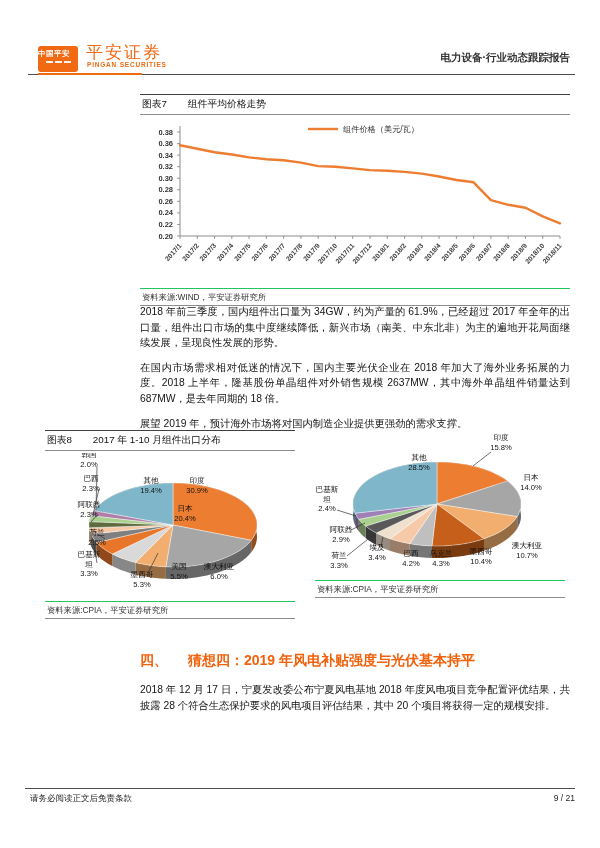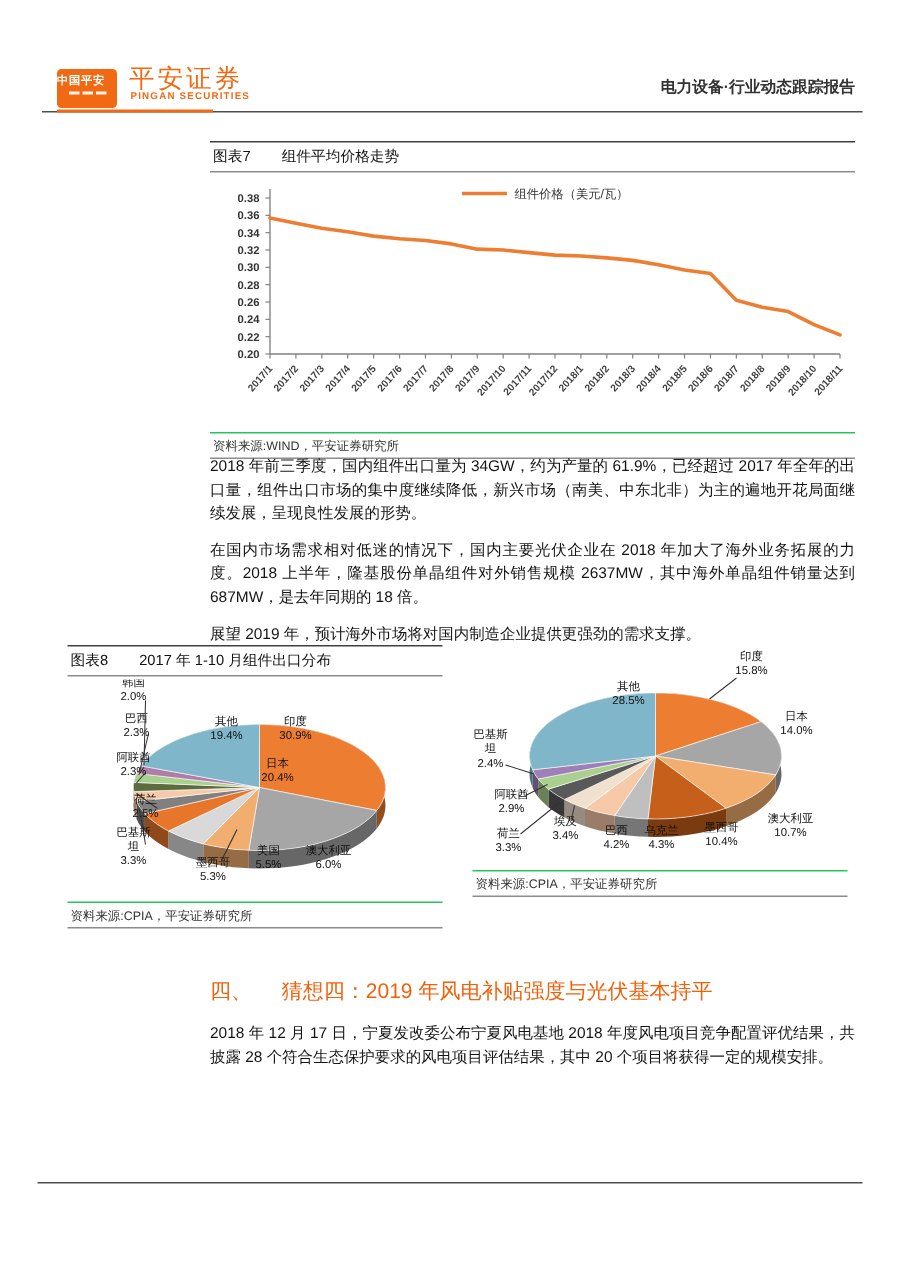--- a/index.html
+++ b/index.html
@@ -25,21 +25,21 @@
   #fig7{position:absolute;left:140px;top:94px;width:430px}
   #fig8{position:absolute;left:45px;top:430px;width:250px}
   #fig9{position:absolute;left:315px;top:430px;width:250px}
   #fig7 svg{display:block;margin-top:1px}
   #fig8 svg,#fig9 svg{display:block;margin-top:2px}
 
   
   #p-top{position:absolute;left:140px;top:304px;width:430px}
   #p-bottom{position:absolute;left:140px;top:682px;width:430px}
   p.body{font-size:10.3px;line-height:15.6px;text-align:justify;color:#141414;margin-bottom:9px}
-  #sec4{position:absolute;left:140px;top:652px;width:430px;font-size:14px;font-weight:normal;color:#F2600A;white-space:nowrap}
+  #sec4{position:absolute;left:140px;top:652px;width:430px;font-size:14px;font-weight:bold;color:#F2600A;white-space:nowrap}
   #sec4 .secno{margin-right:16px}
 
   
   .frule{position:absolute;left:25px;top:788px;width:550px;height:1px;background:#4d4d4d}
   .footer{position:absolute;left:30px;right:25px;top:793px;display:flex;justify-content:space-between;font-size:8.5px;color:#262626}
 
   
   text.ax{font-size:7.5px;fill:#333;font-weight:bold}
   text.xl{font-size:6.8px;fill:#404040;font-weight:bold}
   text.leg{font-size:8.2px;fill:#333}
@@ -247,14 +247,18 @@
   <div id="sec4">
     <span class="secno">四、</span>
     <span>猜想四：2019 年风电补贴强度与光伏基本持平</span>
   </div>
 
   <div id="p-bottom">
     <p class="body">2018 年 12 月 17 日，宁夏发改委公布宁夏风电基地 2018 年度风电项目竞争配置评优结果，共披露 28 个符合生态保护要求的风电项目评估结果，其中 20 个项目将获得一定的规模安排。</p>
   </div>
 
   <div class="frule"></div>
+  <div class="footer">
+    <span>请务必阅读正文后免责条款</span>
+    <span>9 / 21</span>
+  </div>
 
 </div>
 
 </body></html>

